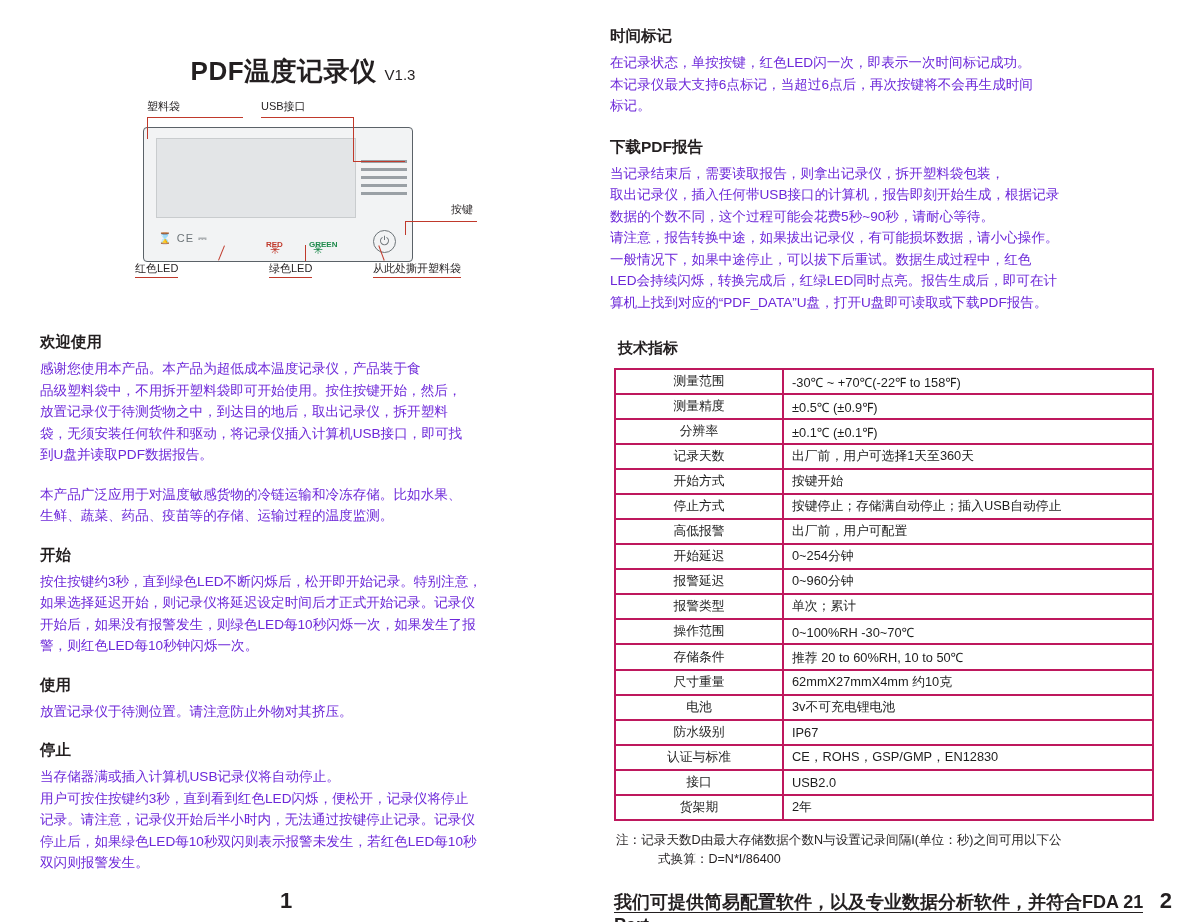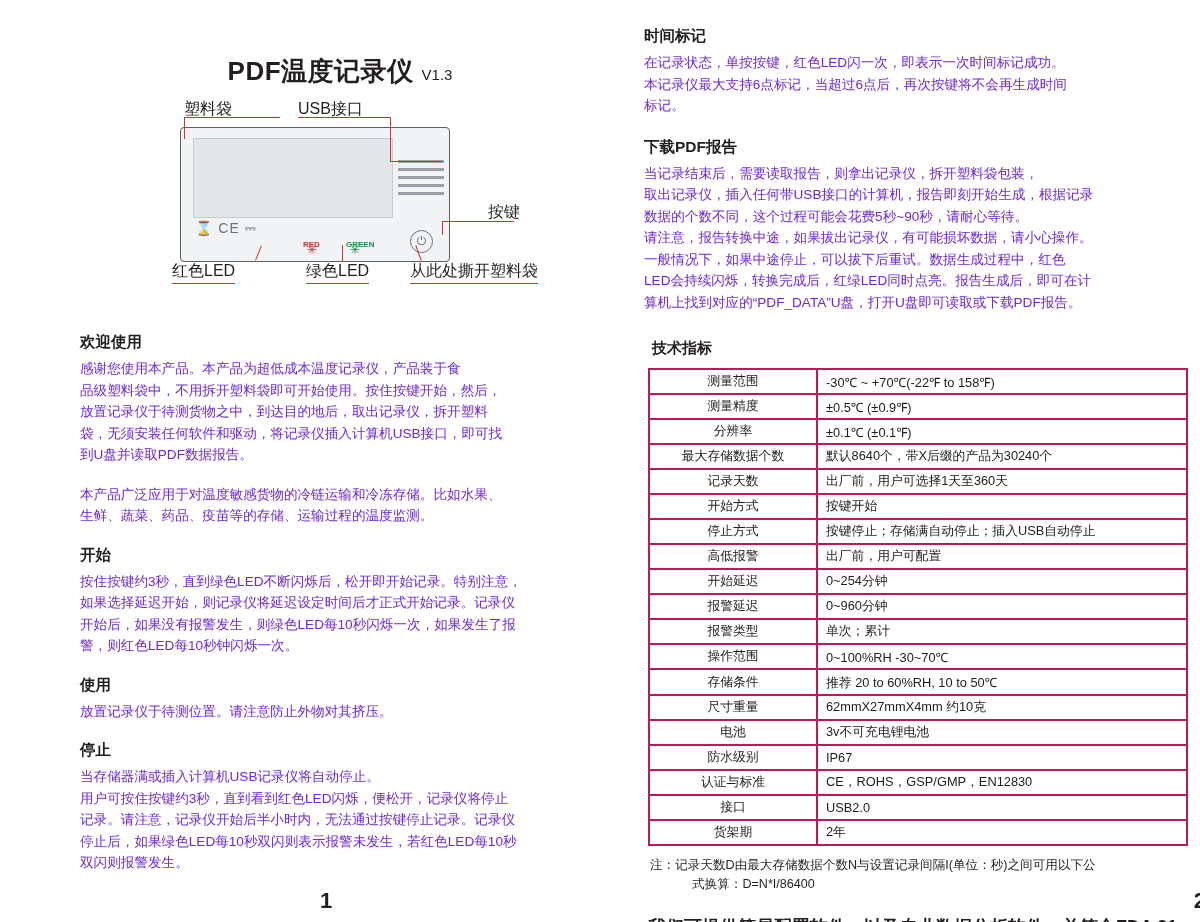--- a/index.html
+++ b/index.html
@@ -20,21 +20,20 @@
     inset: 0;
     display: flex;
   }
   .col {
     box-sizing: border-box;
     position: relative;
   }
   .col-left {
     width: 600px;
     padding: 26px 34px 0 40px;
-    margin-left: 40px;
   }
   .col-right {
     width: 600px;
     padding: 26px 48px 0 10px;
   }
 
   
   .title-row {
     text-align: center;
     margin-top: 28px;
@@ -89,22 +88,22 @@
   }
   .dev-usb i {
     display: block;
     height: 3px;
     background: #9aa0a5;
     margin-bottom: 5px;
   }
   .dev-icons {
     position: absolute;
     left: 14px;
-    bottom: 24px;
-    font-size: 14px;
+    bottom: 16px;
+    font-size: 11px;
     color: #6d7478;
     letter-spacing: 1px;
   }
   .led-label {
     position: absolute;
     bottom: 12px;
     font-size: 8px;
     font-weight: bold;
   }
   .led-red { left: 122px; color: #c0392b; }
@@ -126,21 +125,21 @@
     border-radius: 50%;
     color: #6d7478;
     font-size: 12px;
     line-height: 21px;
     text-align: center;
     box-sizing: border-box;
   }
 
   .lbl {
     position: absolute;
-    font-size: 16px;
+    font-size: 11px;
     white-space: nowrap;
     color: #231f20;
   }
   .lead {
     position: absolute;
     background: #c0392b;
   }
   .lead.h { height: 1px; }
   .lead.v { width: 1px; }
 
@@ -317,24 +316,20 @@
           </tr>
         <tr>
             <td class="k">测量精度</td>
             <td>±0.5℃ (±0.9℉)</td>
           </tr>
         <tr>
             <td class="k">分辨率</td>
             <td>±0.1℃ (±0.1℉)</td>
           </tr>
         <tr>
-            <td class="k">最大存储数据个数</td>
-            <td>默认8640个，带X后缀的产品为30240个</td>
-          </tr>
-        <tr>
             <td class="k">记录天数</td>
             <td>出厂前，用户可选择1天至360天</td>
           </tr>
         <tr>
             <td class="k">开始方式</td>
             <td>按键开始</td>
           </tr>
         <tr>
             <td class="k">停止方式</td>
             <td>按键停止；存储满自动停止；插入USB自动停止</td>

